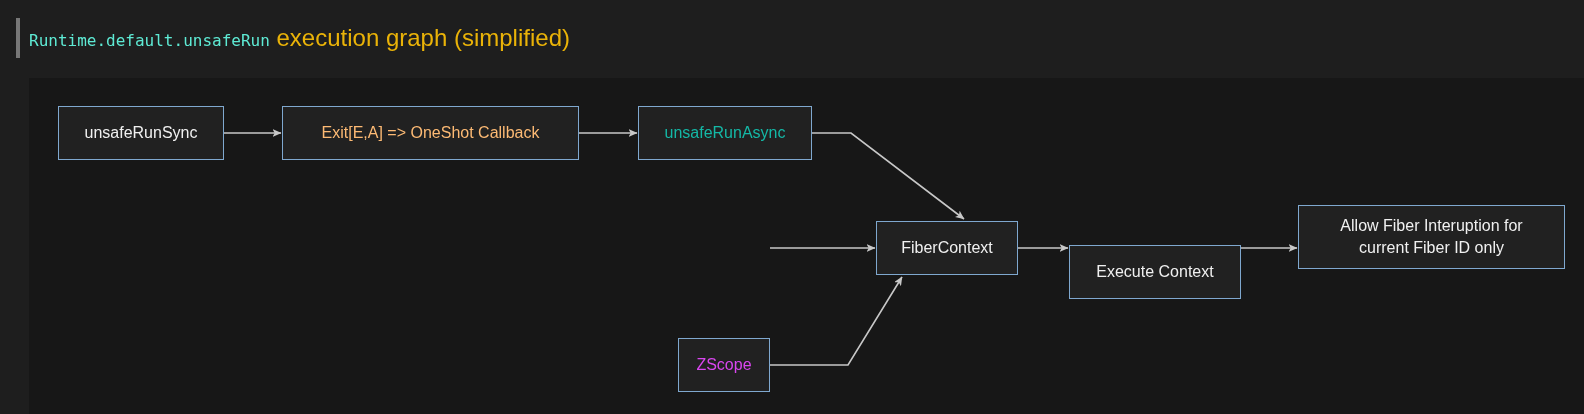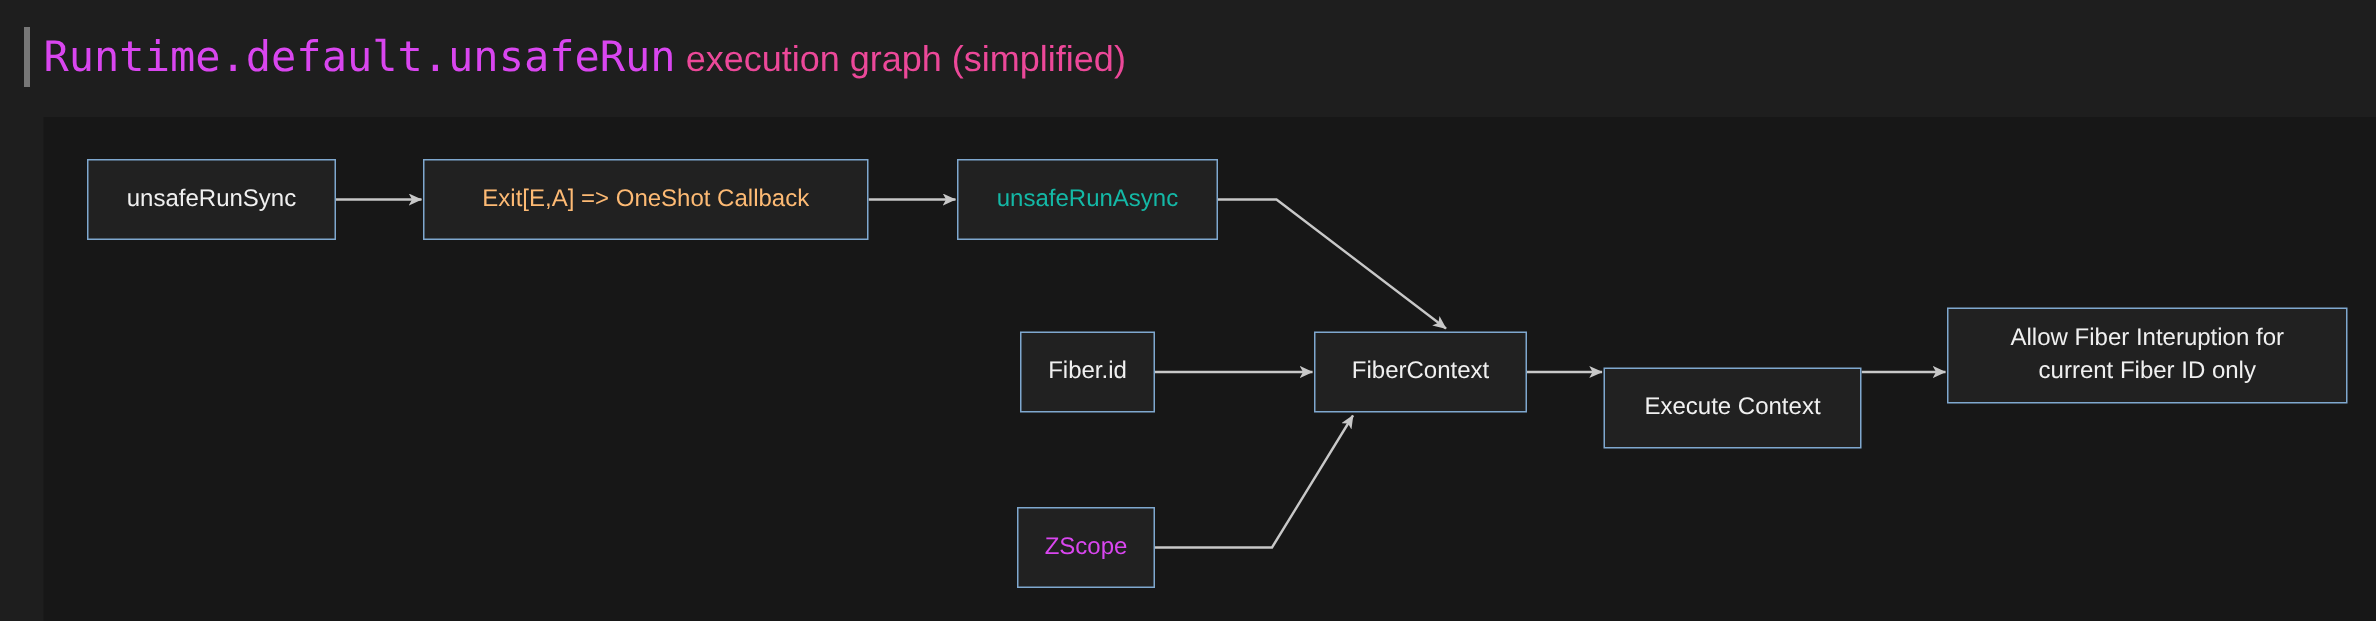--- a/index.html
+++ b/index.html
@@ -41,28 +41,28 @@
   }
   .title-text {
     position: absolute;
     left: 29px;
     top: 20px;
     line-height: 36px;
     white-space: nowrap;
   }
   .title-code {
     font-family: "DejaVu Sans Mono", "Liberation Mono", monospace;
-    font-size: 28px;
-    color: #d946ef;
+    font-size: 16px;
+    color: #5eead4;
     letter-spacing: 0px;
   }
   .title-rest {
     font-family: "Liberation Sans", sans-serif;
     font-size: 24px;
-    color: #ec4899;
+    color: #eab308;
   }
 
   
   .panel {
     position: absolute;
     left: 29px;
     top: 78px;
     width: 1555px;
     height: 336px;
     background: #171717;
@@ -129,21 +129,20 @@
             <path d="M 783 55 L 822 55 L 935 141" marker-end="url(#arrowhead)" stroke="#c8c8c8"></path>
             <path d="M 741 170 L 846 170" marker-end="url(#arrowhead)" stroke="#c8c8c8"></path>
             <path d="M 741 287 L 819 287 L 873 199" marker-end="url(#arrowhead)" stroke="#c8c8c8"></path>
             <path d="M 989 170 L 1039 170" marker-end="url(#arrowhead)" stroke="#c8c8c8"></path>
             <path d="M 1212 170 L 1268 170" marker-end="url(#arrowhead)" stroke="#c8c8c8"></path>
           </g>
       </svg>
     <div class="node" style="left: 29px; top: 28px; width: 166px; height: 54px; background: rgb(33, 33, 33); border-color: rgb(127, 168, 207); color: rgb(240, 240, 240);"><span>unsafeRunSync</span></div>
         <div class="node" style="left: 253px; top: 28px; width: 297px; height: 54px; background: rgb(33, 33, 33); border-color: rgb(127, 168, 207); color: #fdba74;"><span>Exit[E,A] =&gt; OneShot Callback</span></div>
         <div class="node" style="left: 609px; top: 28px; width: 174px; height: 54px; background: rgb(33, 33, 33); border-color: rgb(127, 168, 207); color: #14b8a6;"><span>unsafeRunAsync</span></div>
-        <div class="node" style="left: 651px; top: 143px; width: 90px; height: 54px; background: rgb(33, 33, 33); border-color: rgb(127, 168, 207); color: rgb(240, 240, 240);"><span>Fiber.id</span></div>
         <div class="node" style="left: 847px; top: 143px; width: 142px; height: 54px; background: rgb(33, 33, 33); border-color: rgb(127, 168, 207); color: rgb(240, 240, 240); align-items: center;"><span>FiberContext</span></div>
         <div class="node" style="left: 1040px; top: 143px; width: 172px; height: 54px; background: rgb(33, 33, 33); border-color: rgb(127, 168, 207); color: rgb(240, 240, 240); margin-top: 24px;"><span>Execute Context</span></div>
         <div class="node" style="left: 1269px; top: 127px; width: 267px; height: 64px; background: rgb(33, 33, 33); border-color: rgb(127, 168, 207); color: rgb(240, 240, 240);"><span>Allow Fiber Interuption for
 current Fiber ID only</span></div>
         <div class="node" style="left: 649px; top: 260px; width: 92px; height: 54px; background: rgb(33, 33, 33); border-color: rgb(127, 168, 207); color: #d946ef;"><span>ZScope</span></div>
       </div>
   </div>
 
 </div>
 

